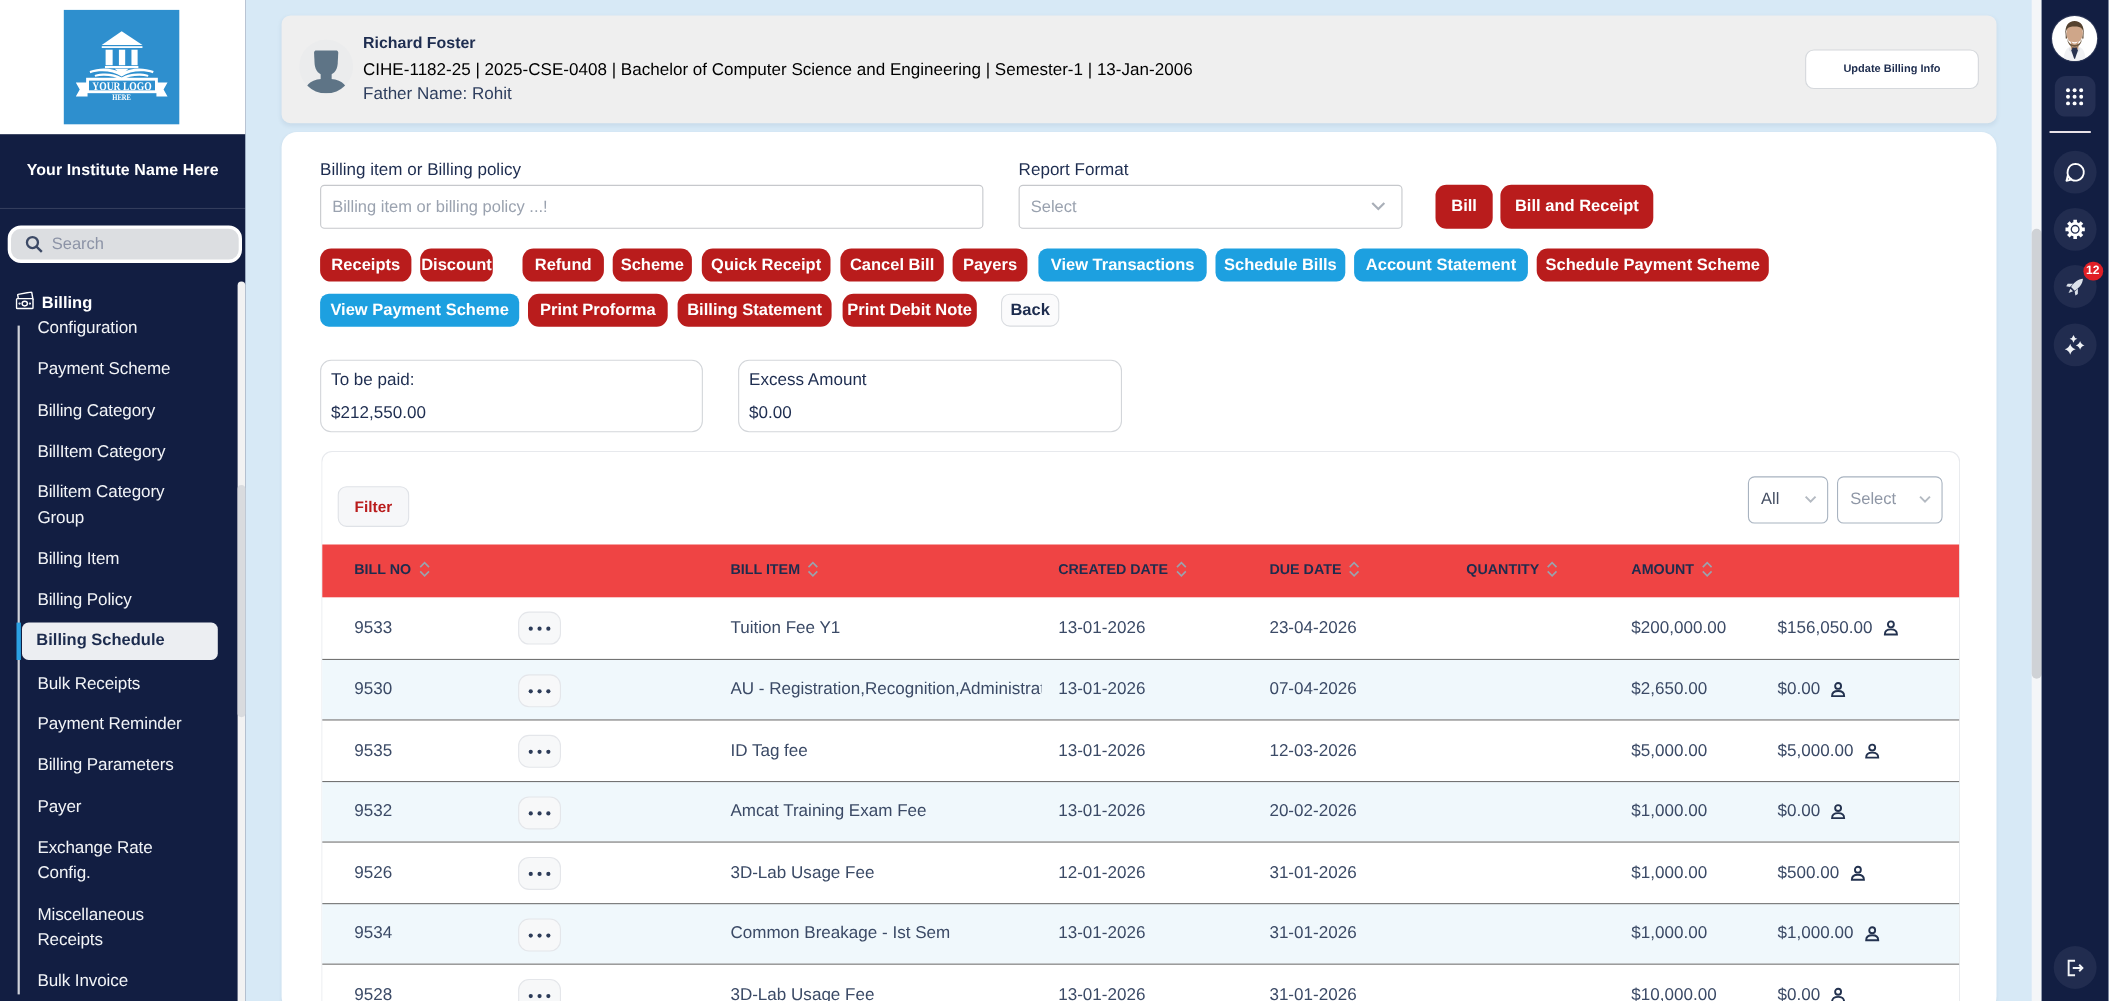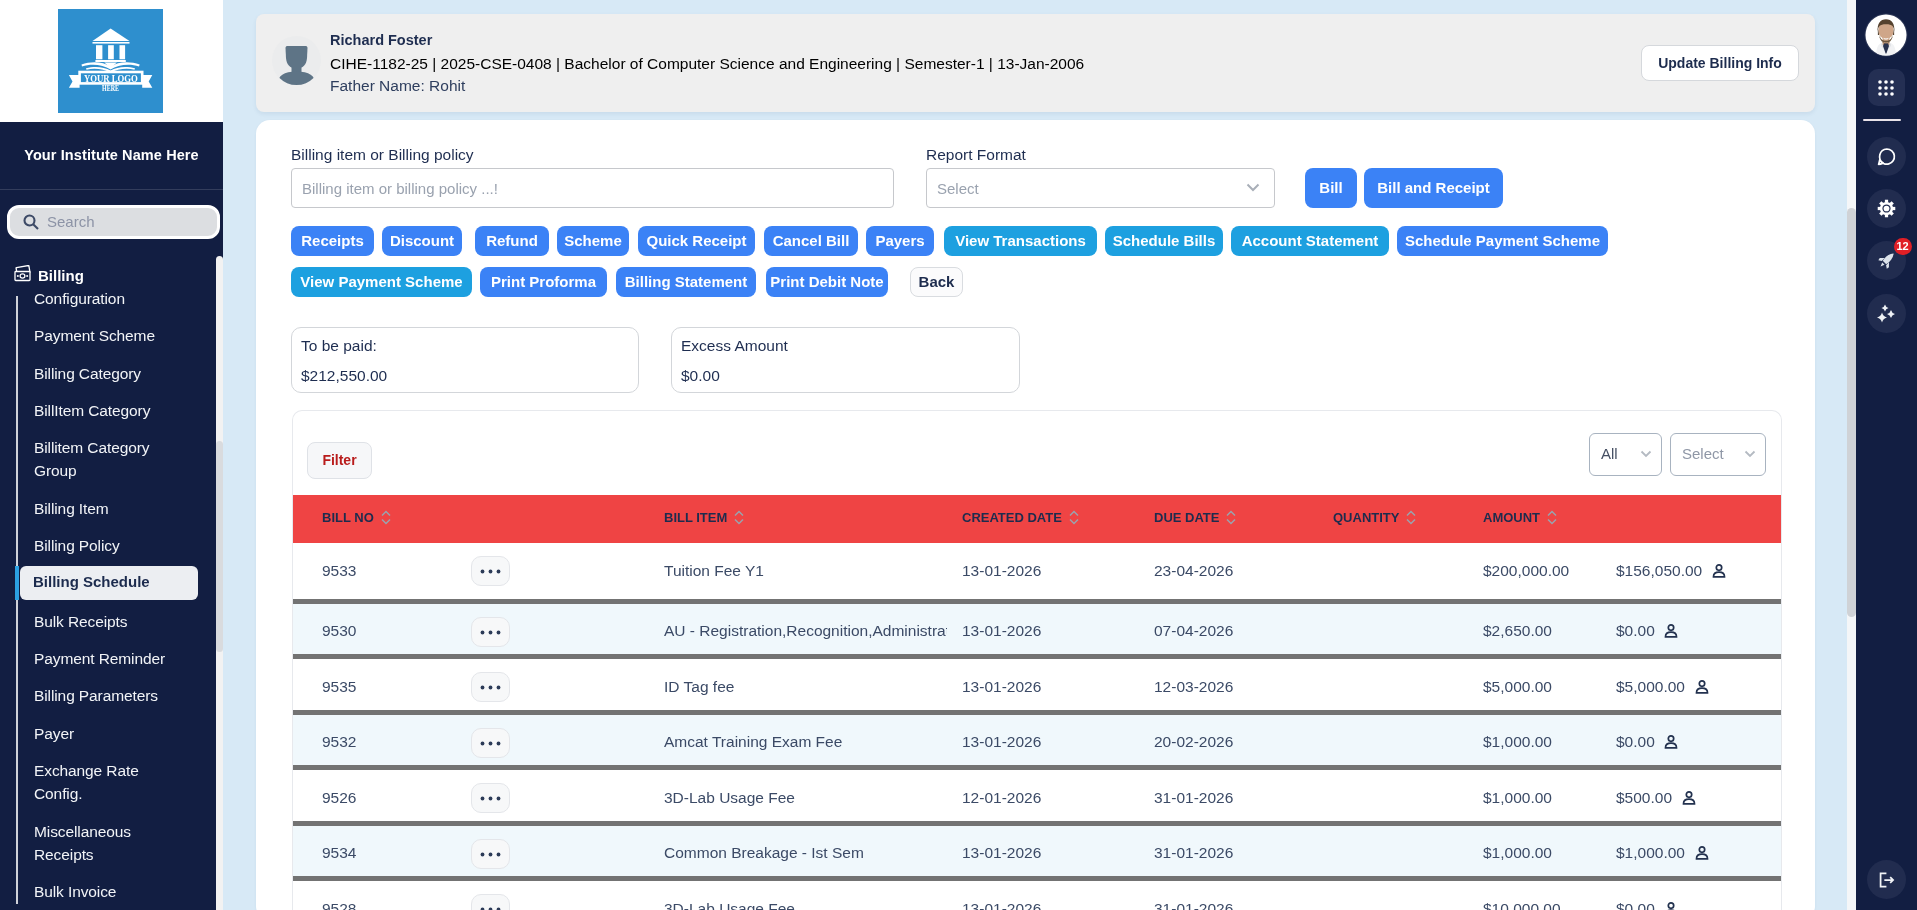--- a/index.html
+++ b/index.html
@@ -33,31 +33,31 @@
 
 
 #gray-card { position:absolute; left:256px; top:14px; width:1559px; height:98px; background:#efefef; border-radius:8px; box-shadow:0 2px 4px rgba(30,60,100,0.08); }
 #white-card { position:absolute; left:256px; top:120px; width:1559px; height:800px; background:#ffffff; border-radius:14px; box-shadow:0 1px 3px rgba(30,60,100,0.06); }
 
 .lbl { position:absolute; font-size:15.5px; color:#1e2d50; }
 .input { position:absolute; background:#fff; border:1px solid #c6c8cc; border-radius:4px; }
 .ph-txt { position:absolute; font-size:15px; color:#9aa2af; }
 
 .pill { position:absolute; height:30px; border-radius:8px; color:#fff; font-size:15px; font-weight:bold; text-align:center; line-height:30px; }
-.pg { background:#3b82f6; }
+.pg { background:#b91c1c;border-radius:10px; }
 .pb { background:#1da0e0; }
 
 .card2 { position:absolute; background:#fff; border:1px solid #d3d6da; border-radius:10px; }
 
 #tablebox { position:absolute; left:292px; top:410px; width:1490px; height:510px; border:1px solid #e7e9ed; border-radius:10px 10px 0 0; border-bottom:none; }
 #filter { position:absolute; left:307px; top:442px; width:65px; height:37px; background:#f6f7f9; border:1px solid #dfe2e7; border-radius:8px; text-align:center; line-height:35px; font-size:14px; font-weight:bold; color:#b91c1c; }
 .sel2 { position:absolute; top:433px; height:43px; background:#fff; border:1px solid #a8b3c0; border-radius:6px; font-size:15px; }
 #thead { position:absolute; left:293px; top:495px; width:1488px; height:48px; background:#ef4444; }
 .th { position:absolute; top:0; height:44px; display:flex; align-items:center; gap:7px; font-size:13px; font-weight:bold; color:#1d2c4e; white-space:nowrap; }
-.row { position:absolute; left:293px; width:1488px; height:55.5px; border-top:5px solid #737373; }
+.row { position:absolute; left:293px; width:1488px; height:55.5px; border-top:1px solid #737373; }
 .row.alt { background:#f0f8fc; }
 .cell { position:absolute; top:0; height:55.5px; display:flex; align-items:center; font-size:15.5px; color:#3b4a66; }
 .dots { position:absolute; left:178px; top:13px; width:39px; height:30px; background:#f7f8f9; border:1px solid #e4e6ea; border-radius:10px; text-align:center; color:#2c3b58; font-weight:bold; line-height:22px; font-size:17px; letter-spacing:1px; }
 
 #main-sb { position:absolute; left:1847px; top:0px; width:9px; height:910px; background:#f4f6f8; }
 #main-sb .thumb { position:absolute; left:0px; top:208px; width:9px; height:409px; background:#cfd2d6; border-radius:5px; }
 </style>
 </head>
 <body>
 
@@ -73,36 +73,36 @@
   <circle cx="24.5" cy="24.5" r="24.5" fill="#ebeced"></circle>
   <g clip-path="url(#stuc)" fill="#5e7486">
     <path d="M13.5 12 C13.5 10.5 14.5 10 15.5 10 L33.5 10 C34.5 10 35.5 10.5 35.5 12 L35 22 C34.5 28.5 31 32.5 24.5 32.5 C18 32.5 14.5 28.5 14 22 Z"></path>
     <rect x="19.5" y="29" width="10" height="8"></rect>
     <path d="M5.5 49 C5.5 39.5 12 35.5 24.5 35.5 C37 35.5 43.5 39.5 43.5 49 Z"></path>
   </g>
 </svg>
 <div class="lbl" style="left:330px; top:32px; font-weight:bold; font-size:14.5px;">Richard Foster</div>
 <div class="lbl" style="left:330px; top:55px; color:#000000;">CIHE-1182-25 | 2025-CSE-0408 | Bachelor of Computer Science and Engineering | Semester-1 | 13-Jan-2006</div>
 <div class="lbl" style="left:330px; top:77px; color:#2e3e5e;">Father Name: Rohit</div>
-<div class="abs" style="left:1641px; top:45px; width:158px; height:36px; background:#fff; border:1px solid #d5d8dc; border-radius:8px; text-align:center; line-height:34px; font-size:14px; font-weight:bold; color:#1d2c4e;">Update Billing Info</div>
+<div class="abs" style="left:1641px; top:45px; width:158px; height:36px; background:#fff; border:1px solid #d5d8dc; border-radius:8px; text-align:center; line-height:34px; font-size:10px; font-weight:bold; color:#1d2c4e;">Update Billing Info</div>
 
 <div class="lbl" style="left:291px; top:146px;">Billing item or Billing policy</div>
 <div class="input" style="left:291px; top:168px; width:603px; height:40px;"></div>
 <div class="ph-txt" style="left:302px; top:180px;">Billing item or billing policy ...!</div>
 <div class="lbl" style="left:926px; top:146px;">Report Format</div>
 <div class="input" style="left:926px; top:168px; width:349px; height:40px;"></div>
 <div class="ph-txt" style="left:937px; top:180px;">Select</div>
 <svg class="abs" style="left:1246px; top:183px;" width="14" height="9" viewBox="0 0 14 9">
     <path d="M1.5 1.5 L7 7 L12.5 1.5" fill="none" stroke="#a9afb8" stroke-width="2"></path>
   </svg>
 <div class="pill pg" style="left:1305px; top:168px; width:52px; height:40px; line-height:40px;">Bill</div>
 <div class="pill pg" style="left:1364px; top:168px; width:139px; height:40px; line-height:40px;">Bill and Receipt</div>
 
 <div class="pill pg" style="left:291px; top:226px; width:83px;">Receipts</div>
-<div class="pill pg" style="left:382px; top:226px; width:80px;">Discount</div>
+<div class="pill pg" style="left:382px; top:226px; width:66px;">Discount</div>
 <div class="pill pg" style="left:475px; top:226px; width:74px;">Refund</div>
 <div class="pill pg" style="left:557px; top:226px; width:72px;">Scheme</div>
 <div class="pill pg" style="left:638px; top:226px; width:117px;">Quick Receipt</div>
 <div class="pill pg" style="left:764px; top:226px; width:94px;">Cancel Bill</div>
 <div class="pill pg" style="left:866px; top:226px; width:68px;">Payers</div>
 <div class="pill pb" style="left:944px; top:226px; width:153px;">View Transactions</div>
 <div class="pill pb" style="left:1105px; top:226px; width:118px;">Schedule Bills</div>
 <div class="pill pb" style="left:1231px; top:226px; width:158px;">Account Statement</div>
 <div class="pill pg" style="left:1397px; top:226px; width:211px;">Schedule Payment Scheme</div>
 

